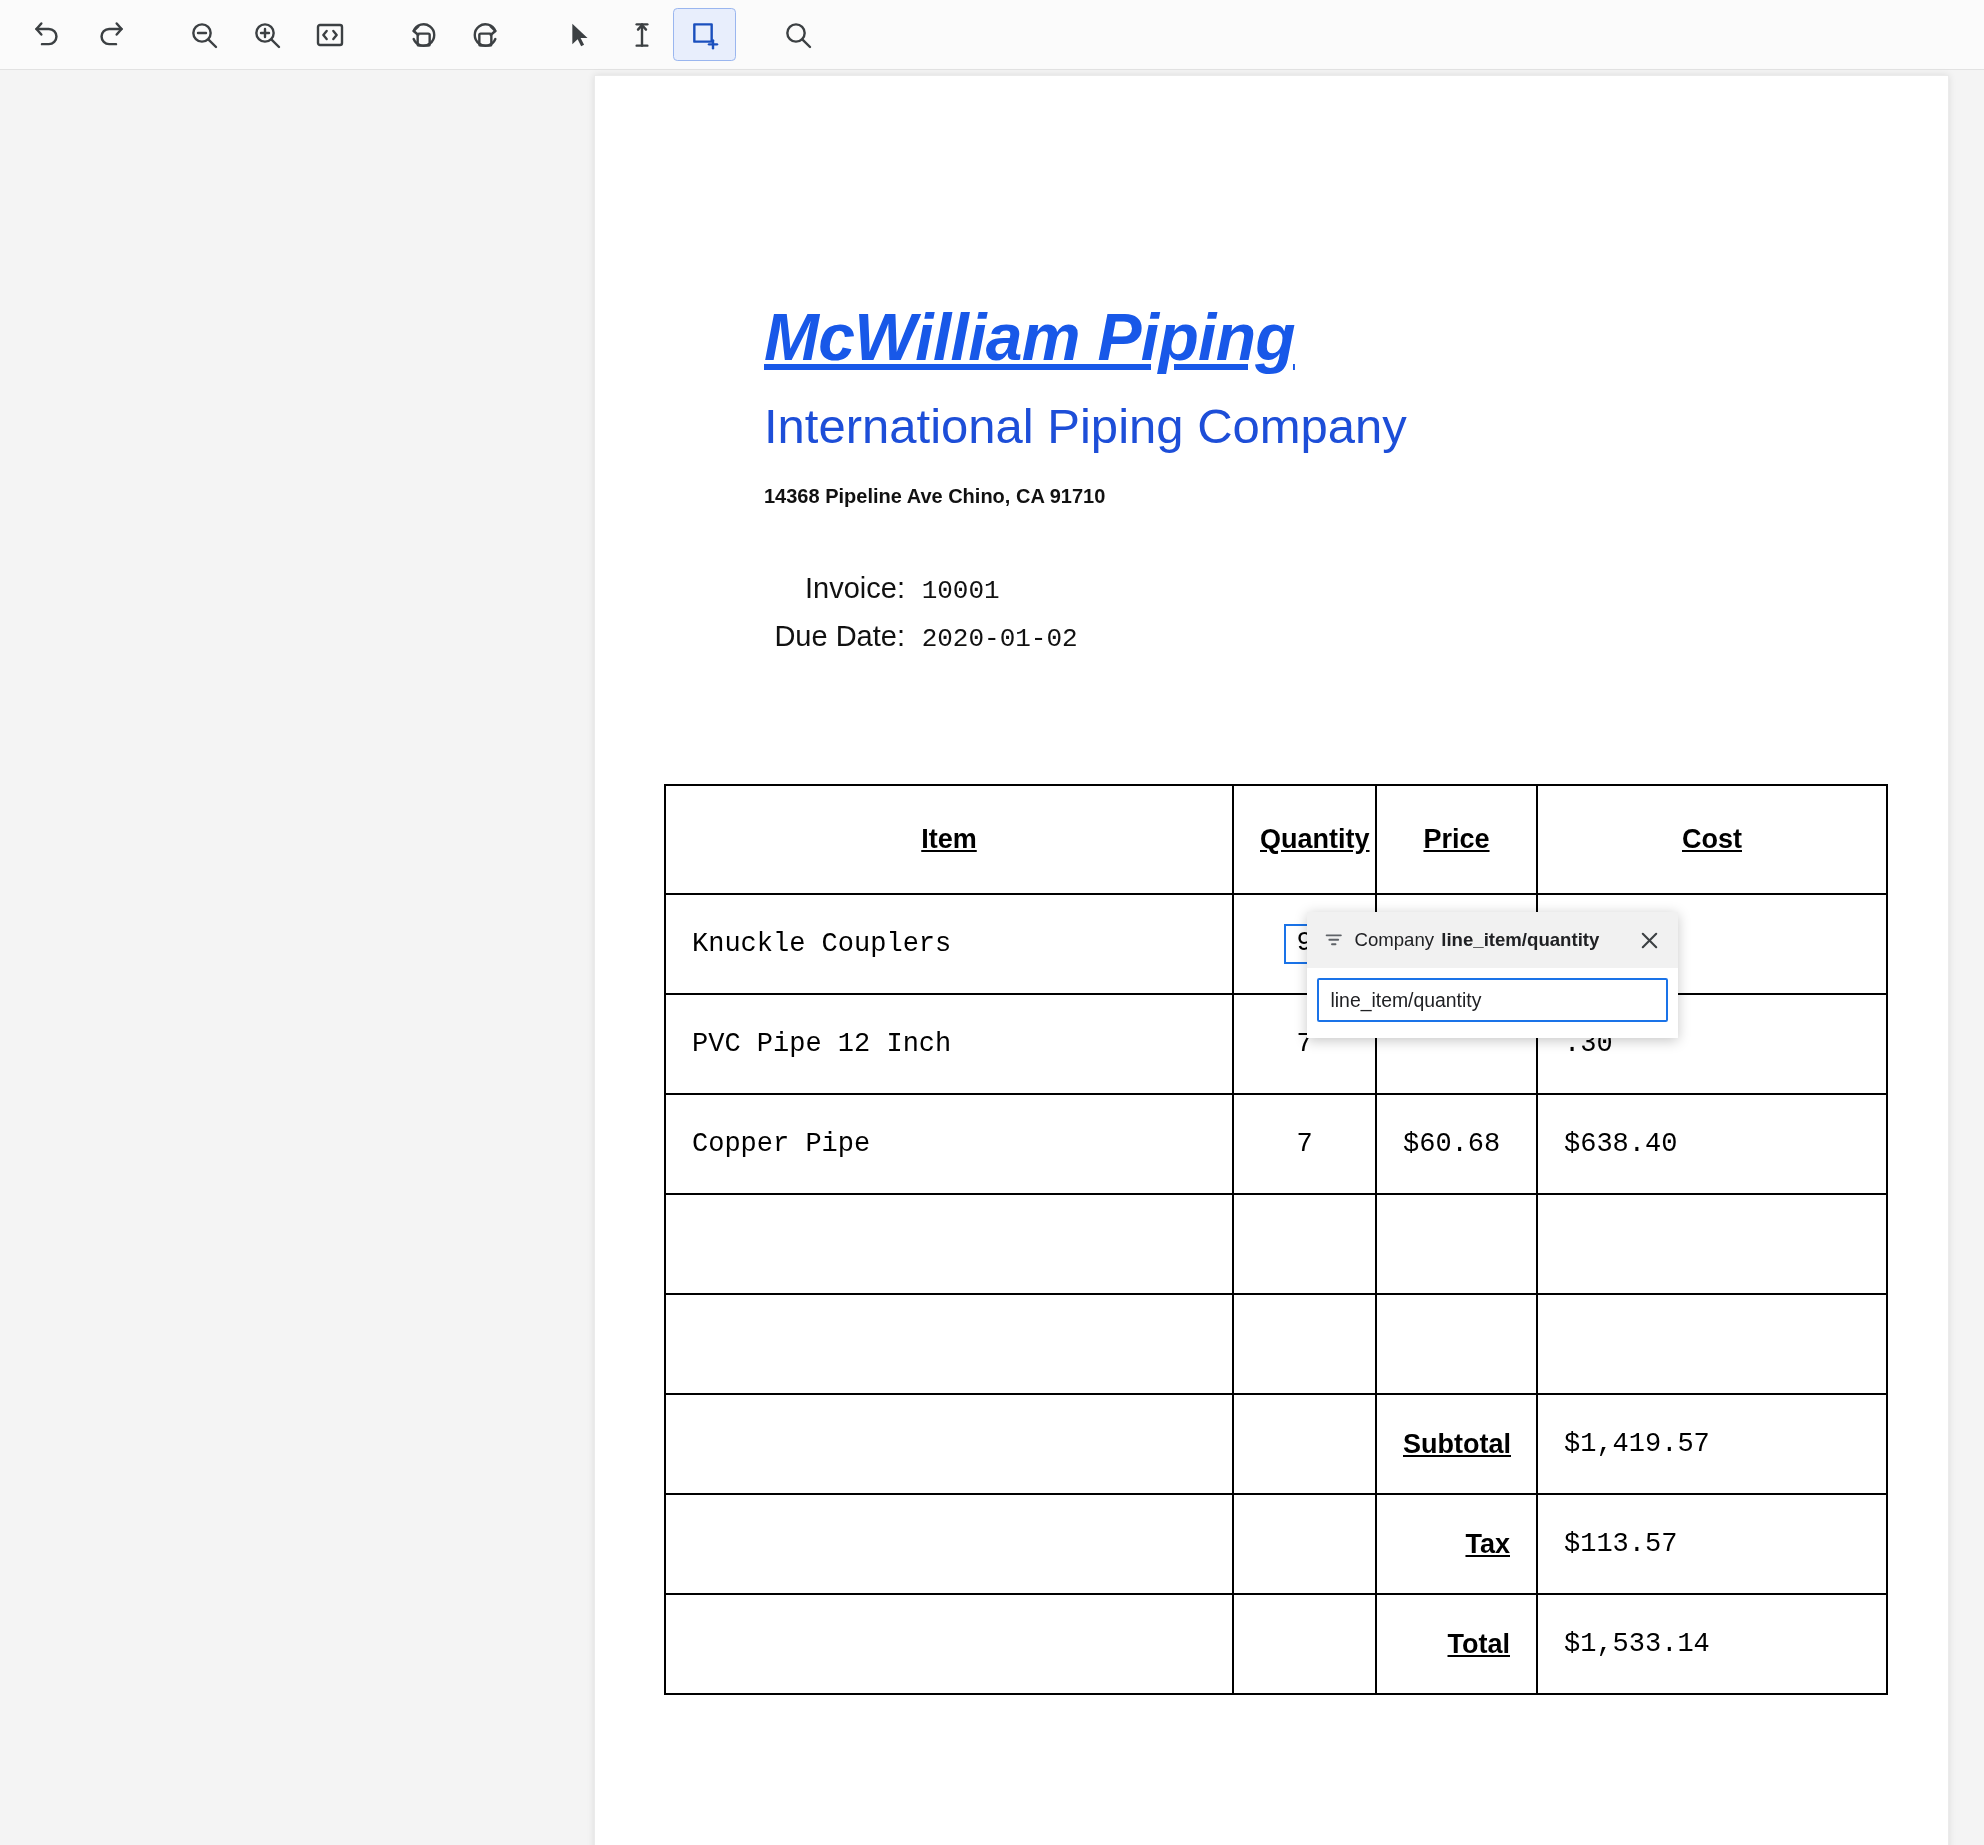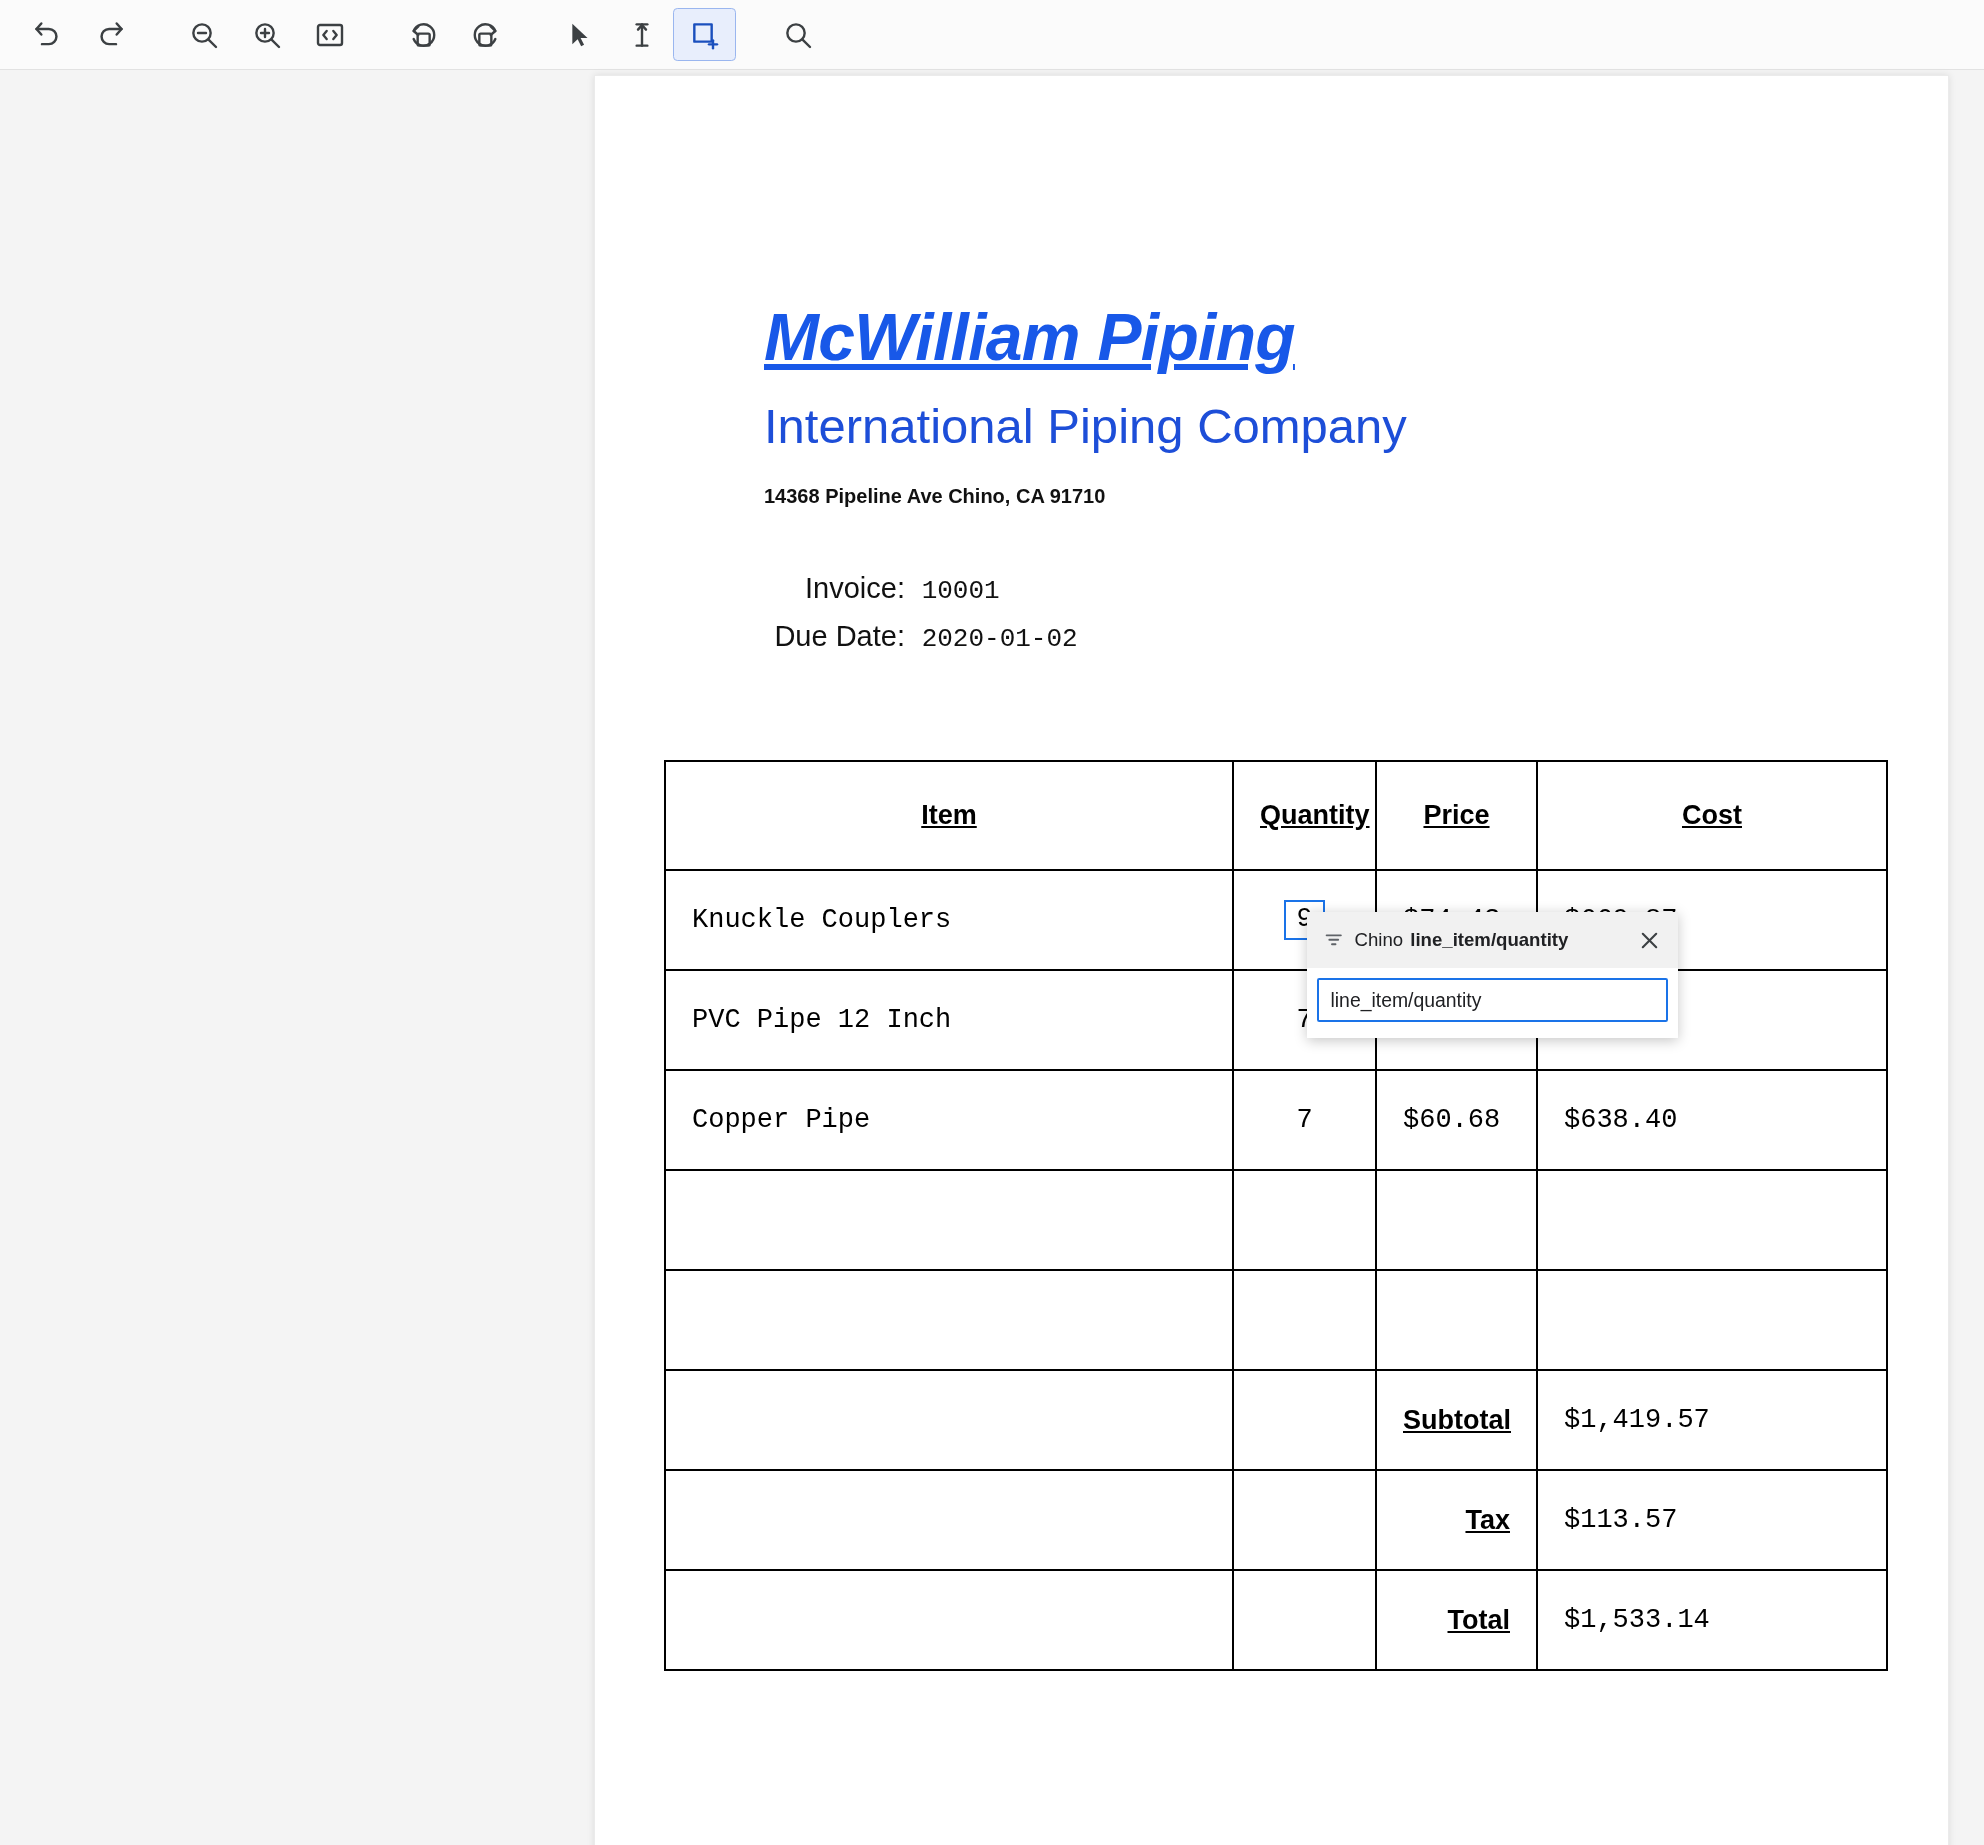--- a/index.html
+++ b/index.html
@@ -102,21 +102,21 @@
   .meta-val {
     font-family: "Liberation Mono", monospace;
     font-size: 26px;
     padding-left: 8.6px;
   }
 
   
   .inv-table {
     position: absolute;
     left: 69px;
-    top: 684px;
+    top: 708px;
     width: 1223px;
     border-collapse: collapse;
     table-layout: fixed;
     border-radius: 20px;
   }
   .inv-table td, .inv-table th {
     border: 2.9px solid #000;
     height: 100px;
     padding: 0 26px;
     font-size: 27px;
@@ -402,21 +402,21 @@
 
 <div class="filter-pop">
   <div class="filter-head">
     <span class="filter-icon">
       <svg width="21.5" height="21.5" viewBox="0 0 24 24" fill="none" stroke="#5f6368" stroke-width="2" stroke-linecap="round">
         <line x1="4" y1="7" x2="20" y2="7"></line>
         <line x1="7" y1="12" x2="17" y2="12"></line>
         <line x1="10" y1="17" x2="14" y2="17"></line>
       </svg>
     </span>
-    <span class="filter-word">Chino</span>
+    <span class="filter-word">Company</span>
     <span class="filter-field-name">line_item/quantity</span>
     <span class="filter-close">
       <svg width="23" height="23" viewBox="0 0 24 24" fill="none" stroke="#3c4043" stroke-width="2.2" stroke-linecap="round">
         <line x1="5" y1="5" x2="19" y2="19"></line>
         <line x1="19" y1="5" x2="5" y2="19"></line>
       </svg>
     </span>
   </div>
   <div class="filter-body">
     <input class="filter-input" type="text" value="line_item/quantity" style="">

